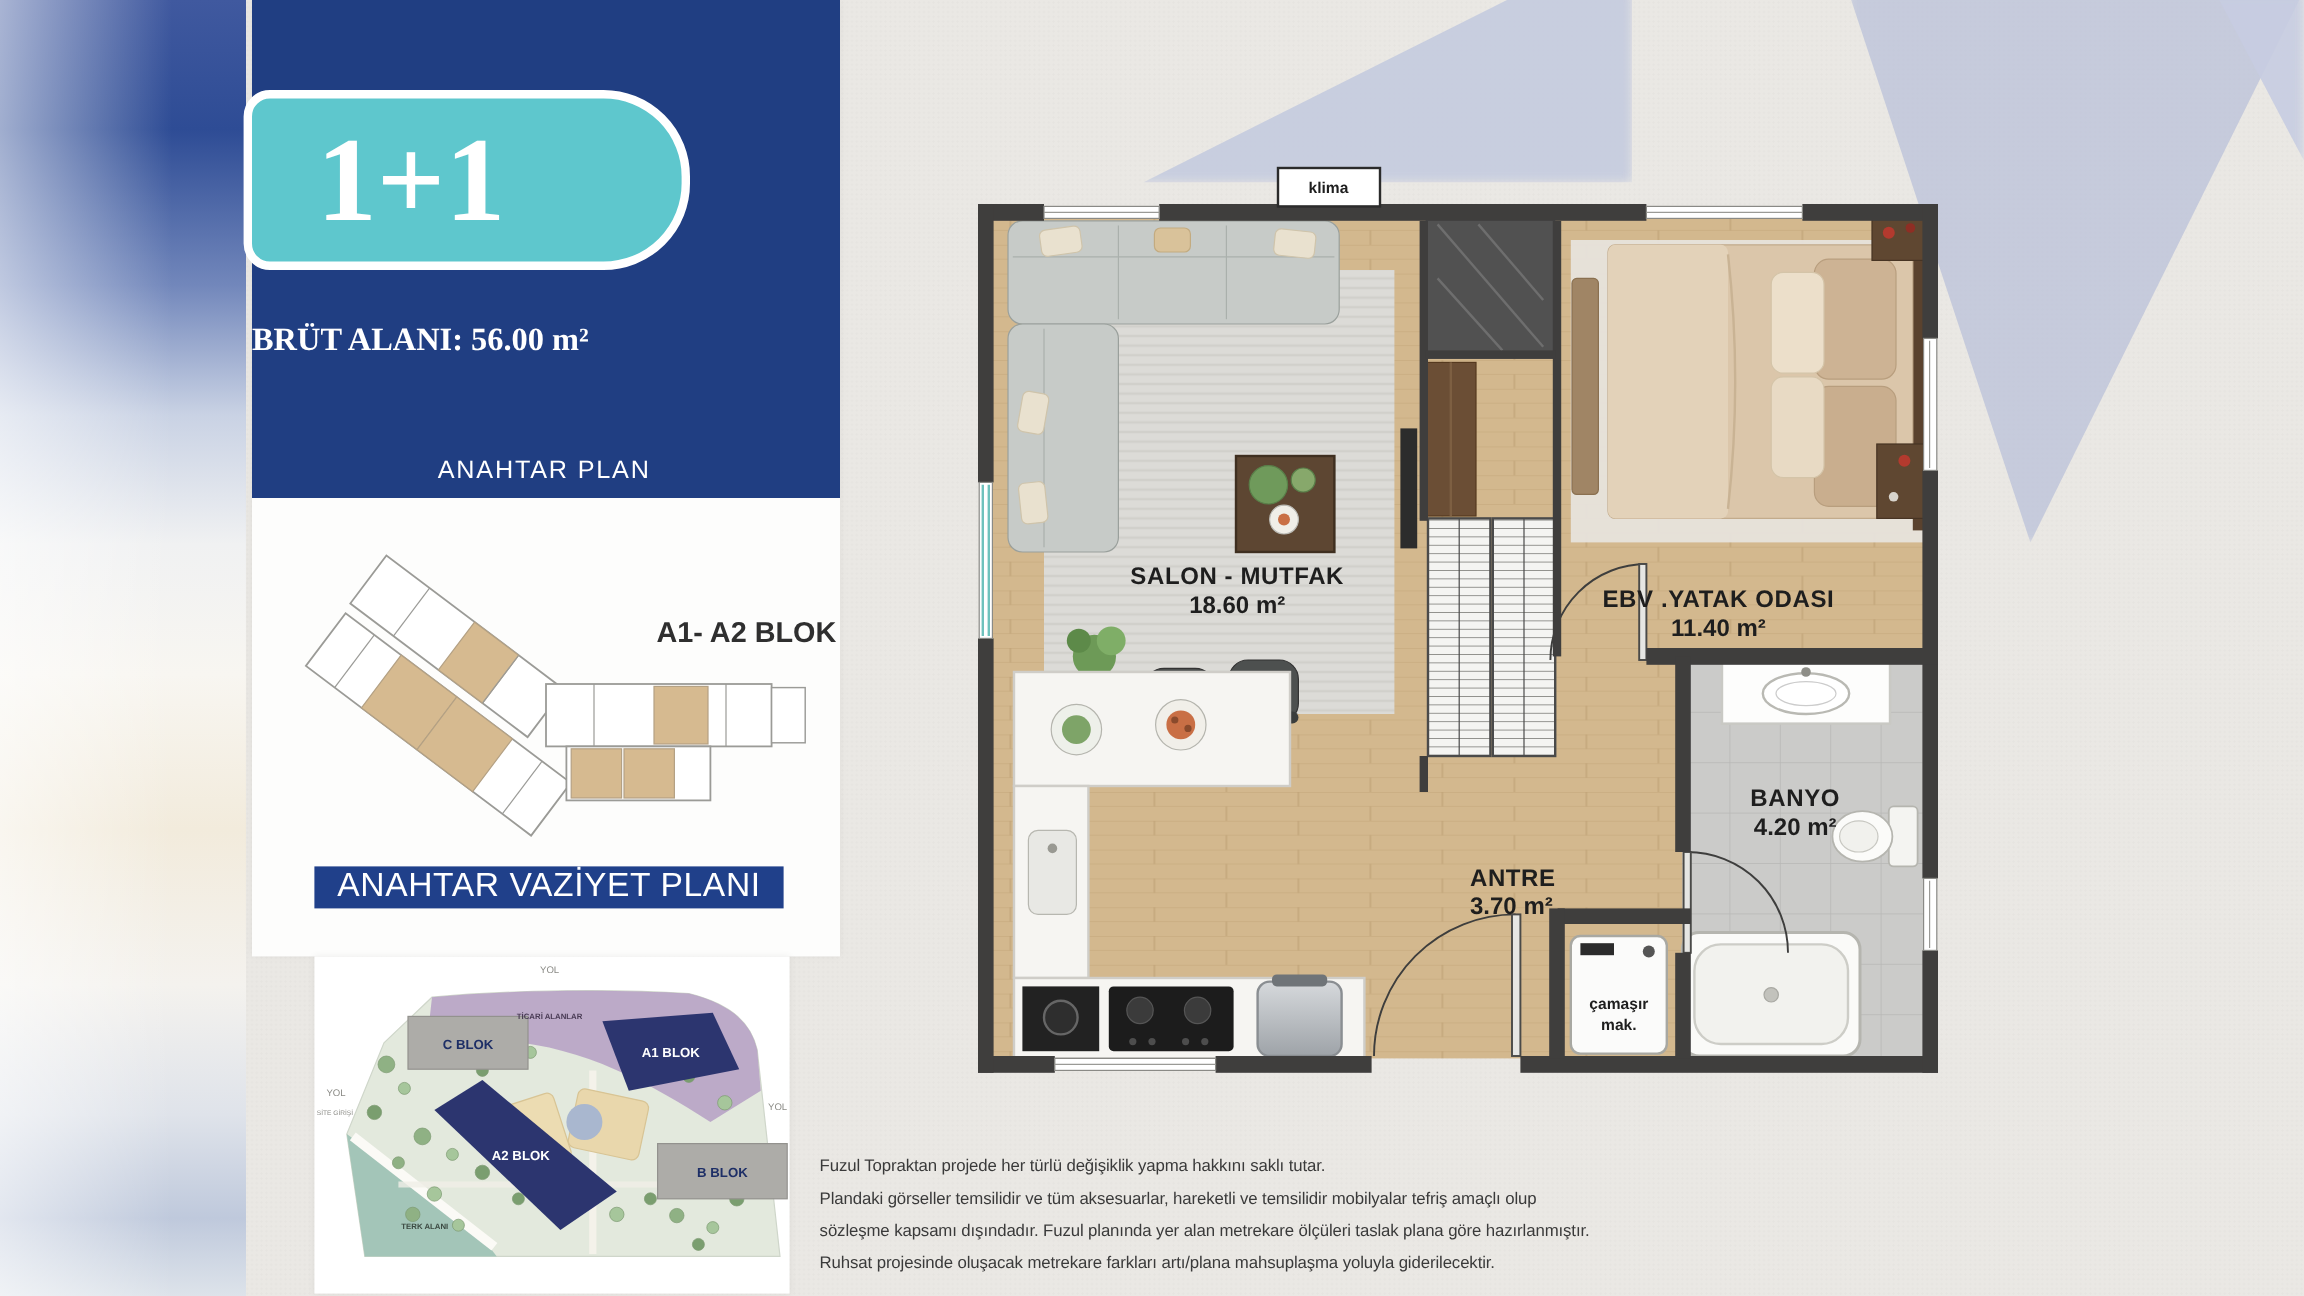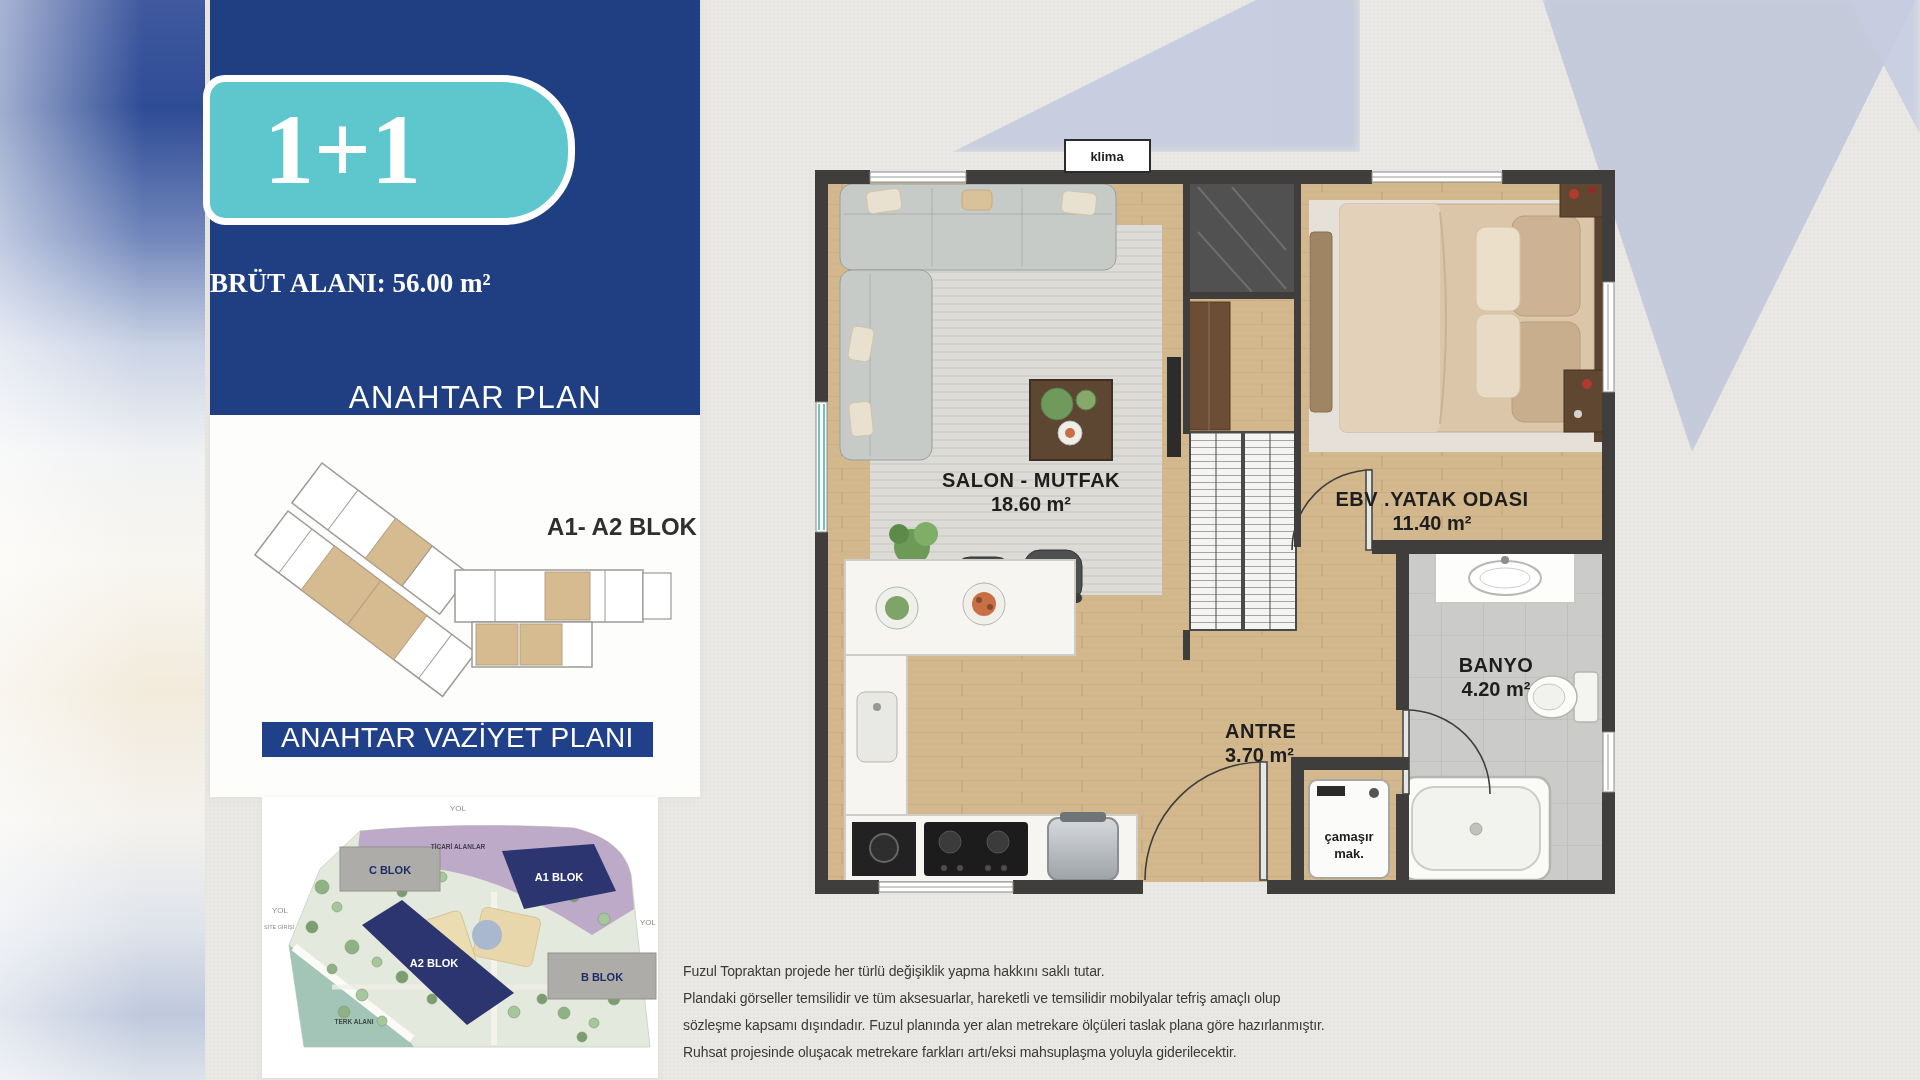--- a/index.html
+++ b/index.html
@@ -27,22 +27,22 @@
   #side-col{left:210px;top:0;width:490px;height:797px;background:#fdfdfc;
     box-shadow:0 0 8px rgba(0,0,0,.05);}
   #blue-header{left:210px;top:0;width:490px;height:415px;background:#203e82;}
   #type-badge{left:203px;top:53px;width:372px;height:150px;background:#5ec7cd;
     border:7px solid #ffffff;border-radius:22px 72px 72px 22px;box-sizing:border-box;
     display:flex;align-items:center;justify-content:flex-start;padding-left:54px;margin-top:22px;}
   #type-badge span{font-family:"Liberation Serif", serif;font-weight:700;font-size:100px;
     color:#ffffff;line-height:1;}
   #area-text{left:210px;top:268px;width:490px;
     font-family:"Liberation Serif", serif;font-weight:700;font-size:27px;color:#ffffff;}
-  #keyplan-title{left:218px;top:380px;width:515px;text-align:center;
-    font-size:31px;color:#ffffff;letter-spacing:1.5px;font-weight:400;}
+  #keyplan-title{left:196px;top:380px;width:515px;text-align:center;
+    font-size:21px;color:#ffffff;letter-spacing:1.5px;font-weight:400;}
   #vaziyet-bar{left:262px;top:722px;width:391px;height:35px;background:#20408a;
     display:flex;align-items:flex-start;justify-content:center;}
   #vaziyet-bar span{font-size:28px;color:#ffffff;letter-spacing:.5px;}
   #siteplan-box{left:262px;top:797px;width:396px;height:281px;background:#ffffff;
     box-shadow:0 0 6px rgba(0,0,0,.06);}
   
   #disclaimer{left:683px;top:958px;width:1060px;font-size:14px;line-height:27px;
     color:#3a3a3a;letter-spacing:-0.1px;}
   svg{display:block;}
   svg text{font-family:"Liberation Sans", sans-serif;}
@@ -378,16 +378,16 @@
       <text x="684" y="564" text-anchor="middle" font-size="20">4.20 m²</text>
       <text x="537" y="709" text-anchor="middle" font-size="13">çamaşır</text>
       <text x="537" y="726" text-anchor="middle" font-size="13">mak.</text>
     </g>
   </svg>
 
   <div id="disclaimer" class="abs">
     <div>Fuzul Topraktan projede her türlü değişiklik yapma hakkını saklı tutar.</div>
     <div>Plandaki görseller temsilidir ve tüm aksesuarlar, hareketli ve temsilidir mobilyalar tefriş amaçlı olup</div>
     <div>sözleşme kapsamı dışındadır. Fuzul planında yer alan metrekare ölçüleri taslak plana göre hazırlanmıştır.</div>
-    <div>Ruhsat projesinde oluşacak metrekare farkları artı/eksi mahsuplaşma yoluyla giderilecektir.</div>
+    <div>Ruhsat projesinde oluşacak metrekare farkları artı/plana mahsuplaşma yoluyla giderilecektir.</div>
   </div>
 
 </div>
 
 </body></html>

